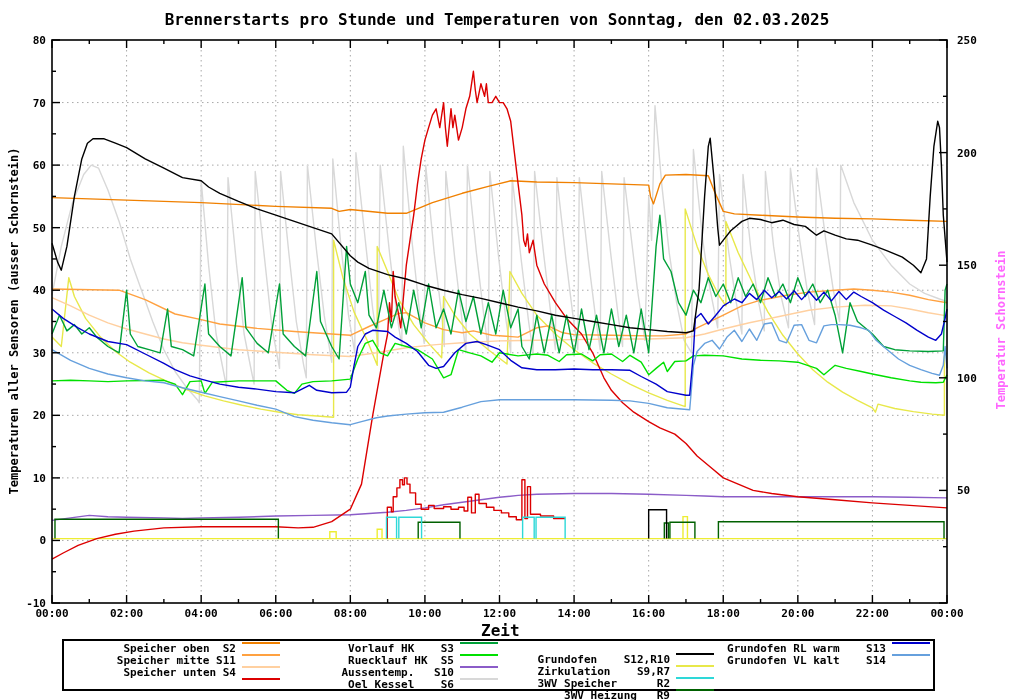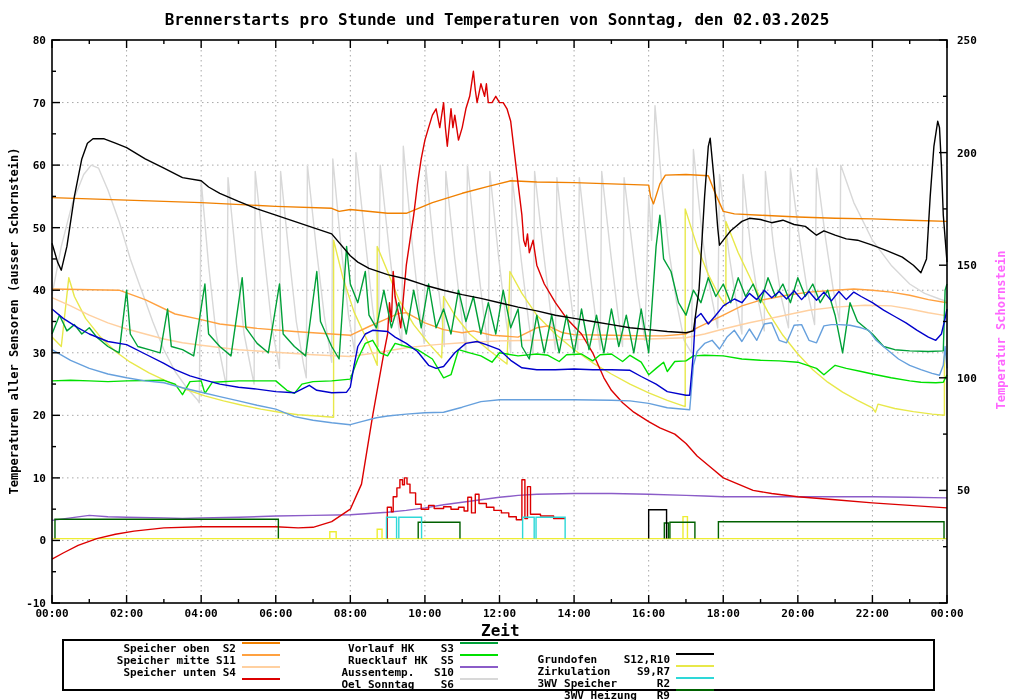--- a/index.html
+++ b/index.html
@@ -209,36 +209,46 @@
         </div>
         <div class="lrow">
           <span class="ltxt" style="width: 140px;">Ruecklauf HK  S5</span>
           <span class="lsw" style="background: rgb(0, 224, 0);"></span>
         </div>
         <div class="lrow">
           <span class="ltxt" style="width: 140px;">Aussentemp.   S10</span>
           <span class="lsw" style="background: rgb(139, 92, 200);"></span>
         </div>
         <div class="lrow">
-          <span class="ltxt" style="width: 140px;">Oel Sonntag    S6</span>
+          <span class="ltxt" style="width: 140px;">Oel Kessel    S6</span>
           <span class="lsw" style="background: rgb(216, 216, 216);"></span>
         </div>
       </div>
       <div class="lcol" style="left: 448px; margin-top: 11px;">
         <div class="lrow">
           <span class="ltxt" style="width: 158px;">Grundofen    S12,R10</span>
           <span class="lsw" style="background: rgb(0, 0, 0);"></span>
         </div>
         <div class="lrow">
           <span class="ltxt" style="width: 158px;">Zirkulation    S9,R7</span>
           <span class="lsw" style="background: rgb(232, 232, 74);"></span>
         </div>
         <div class="lrow">
           <span class="ltxt" style="width: 158px;">3WV Speicher      R2</span>
           <span class="lsw" style="background: rgb(46, 216, 216);"></span>
         </div>
         <div class="lrow">
           <span class="ltxt" style="width: 158px;">3WV Heizung   R9</span>
           <span class="lsw" style="background: rgb(0, 96, 0);"></span>
+        </div>
+      </div>
+      <div class="lcol" style="left: 644px;">
+        <div class="lrow">
+          <span class="ltxt" style="width: 178px;">Grundofen RL warm    S13</span>
+          <span class="lsw" style="background: rgb(0, 0, 204);"></span>
+        </div>
+        <div class="lrow">
+          <span class="ltxt" style="width: 178px;">Grundofen VL kalt    S14</span>
+          <span class="lsw" style="background: rgb(102, 160, 221);"></span>
         </div>
       </div>
     </div>
 </div>
 
 </body></html>

